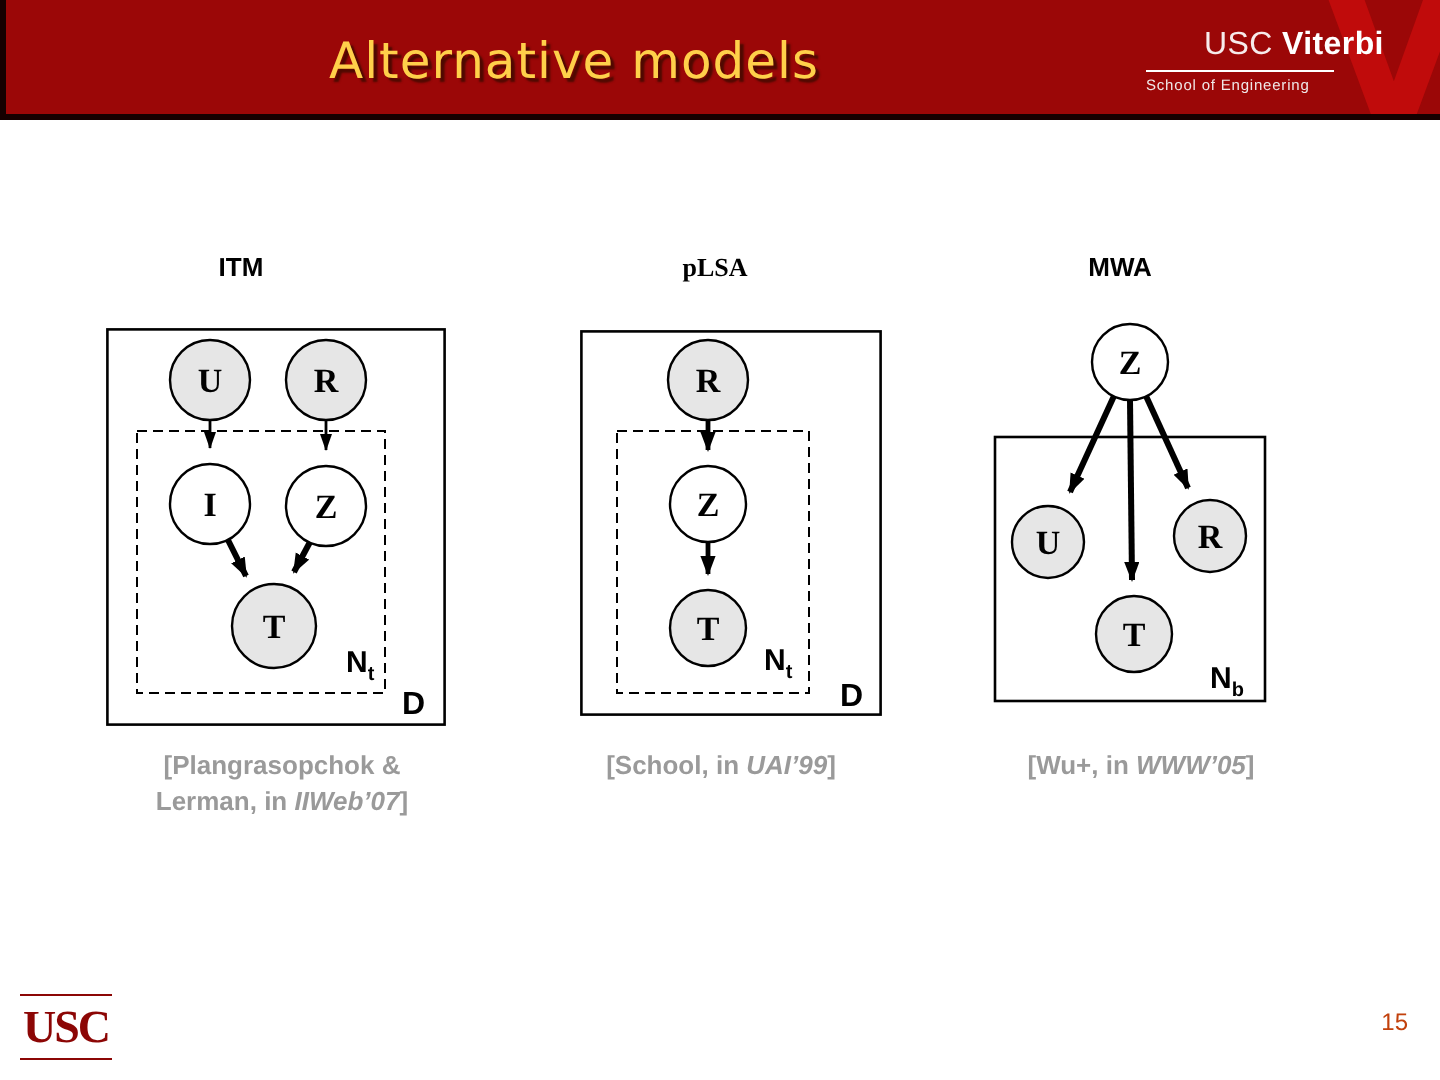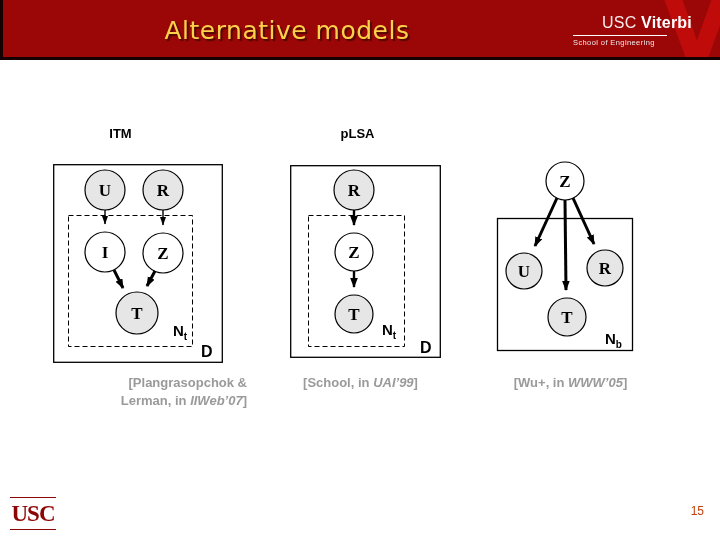--- a/index.html
+++ b/index.html
@@ -32,21 +32,21 @@
   .viterbi-line1 .name-part { font-weight:bold; }
   .viterbi-rule { height:1px; background:#ffffff; margin:3px 0 2px 0; }
   .viterbi-school { font-size:7.5px; letter-spacing:0.4px; color:#f0e8e8; white-space:nowrap; }
 
   
   .model-label {
     position:absolute; top:126px; text-align:center;
     font-size:13px; font-weight:bold; color:#000;
   }
   #label-itm  { left:53px;  width:135px; }
-  #label-plsa { left:290px; width:135px; }
+  #label-plsa { left:290px; width:135px;font-family:Liberation Serif, serif; }
   #label-mwa  { left:490px; width:140px; }
 
   
   .diagram { position:absolute; }
   #svg-itm  { left:53px;  top:164px; }
   #svg-plsa { left:290px; top:165px; }
   #svg-mwa  { left:490px; top:158px; }
 
   .plate-solid { fill:none; stroke:#000; stroke-width:1.3; }
   .plate-dashed { fill:none; stroke:#000; stroke-width:1; stroke-dasharray:5 3; }
@@ -59,21 +59,21 @@
   .plate-label { font-family:"Liberation Sans", sans-serif; font-size:15px; font-weight:600; fill:#000; }
   .plate-label .sub { font-size:10px; }
   .plate-d { font-family:"Liberation Sans", sans-serif; font-size:16px; font-weight:600; fill:#000; }
 
   
   .citation {
     position:absolute; top:374px; text-align:center;
     font-size:13px; font-weight:bold; color:#9a9a9a;
     line-height:1.4; white-space:pre-line;
   }
-  #cite-itm  { left:35px;  width:212px;text-align:right; }
+  #cite-itm  { left:35px;  width:212px; }
   #cite-plsa { left:278px; width:165px; }
   #cite-mwa  { left:488px; width:165px; }
   .citation i { font-style:italic; }
 
   
   .usc-mark {
     position:absolute; left:10px; top:497px; width:46px; text-align:center;
     border-top:1px solid #8c0605; border-bottom:1px solid #8c0605; padding:0;
   }
   .usc-mark-text {
@@ -95,20 +95,21 @@
     <div class="banner-title">Alternative models</div>
     <div class="viterbi-logo">
       <div class="viterbi-line1"><span class="usc-part">USC</span> <span class="name-part">Viterbi</span></div>
       <div class="viterbi-rule"></div>
       <div class="viterbi-school">School of Engineering</div>
     </div>
   </div>
 
   <div class="model-label" id="label-itm">ITM</div>
   <div class="model-label" id="label-plsa">pLSA</div>
+  <div class="model-label" id="label-mwa">MWA</div>
 
   <svg id="svg-itm" class="diagram" width="170" height="200" viewBox="0 0 170 200">
     <defs>
       <marker id="ah-thin-1" markerUnits="userSpaceOnUse" markerWidth="9" markerHeight="8" refX="8" refY="3" orient="auto">
         <path d="M0,0 L8.5,3 L0,6 Z" fill="#000"></path>
       </marker>
       <marker id="ah-thick-1" markerUnits="userSpaceOnUse" markerWidth="11" markerHeight="10" refX="9" refY="3.8" orient="auto">
         <path d="M0,0 L10,3.8 L0,7.6 Z" fill="#000"></path>
       </marker>
     </defs>

